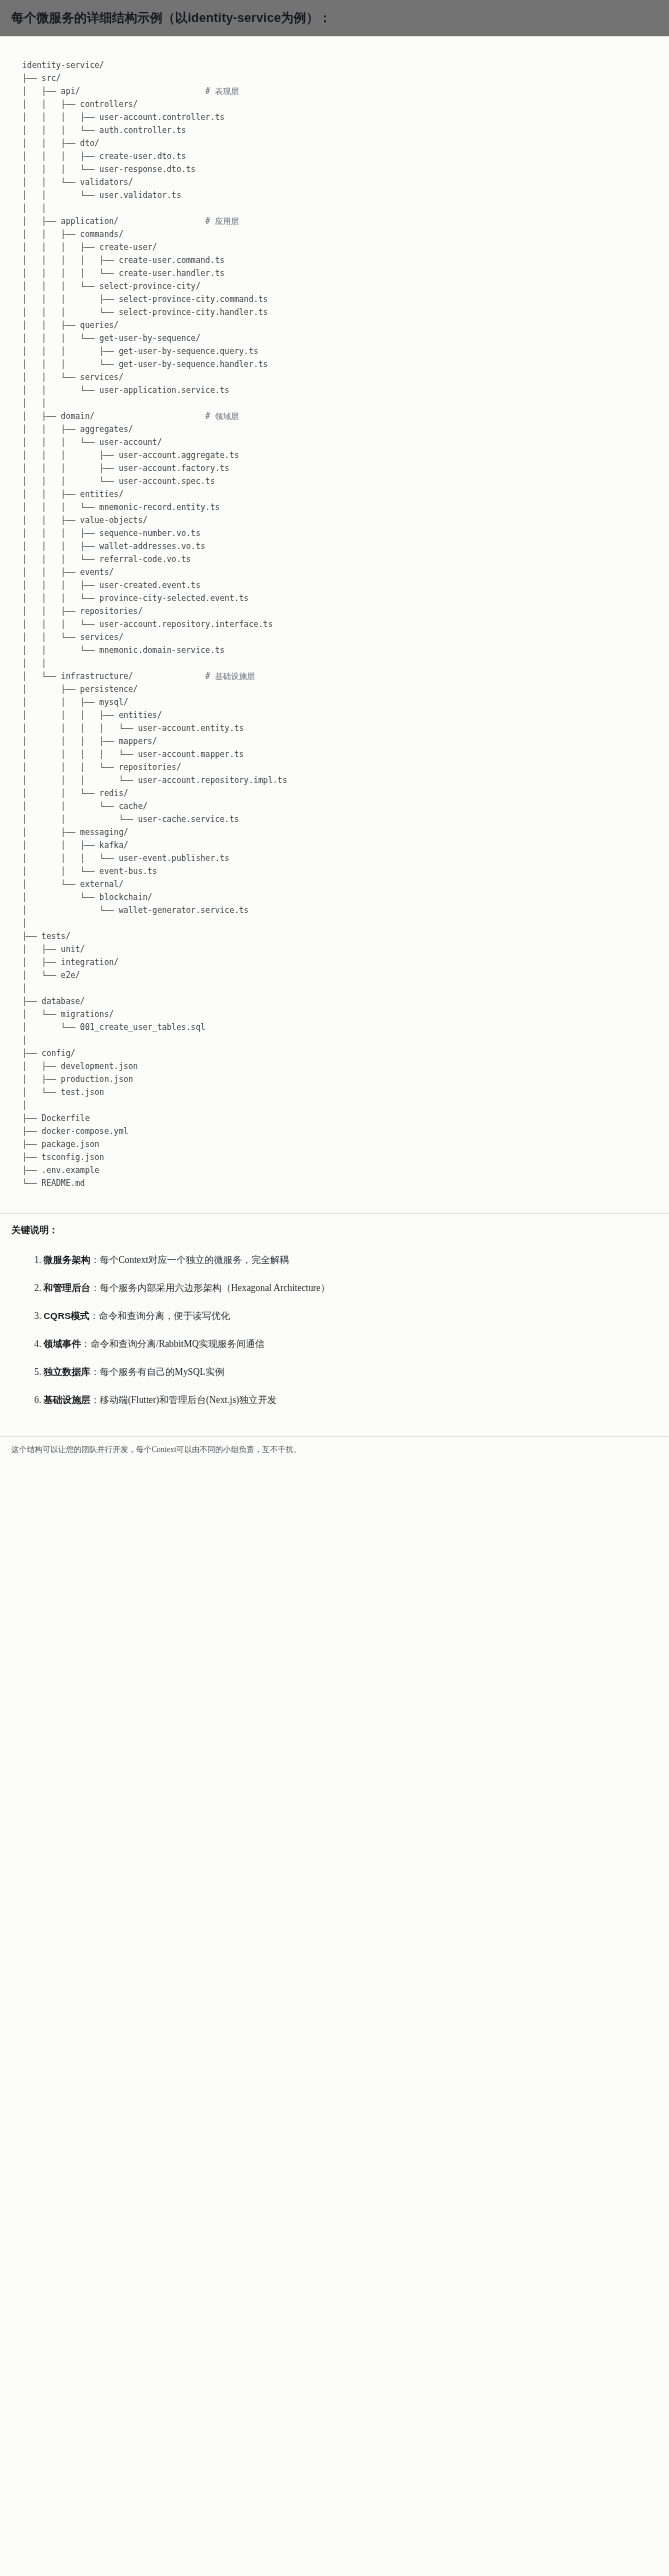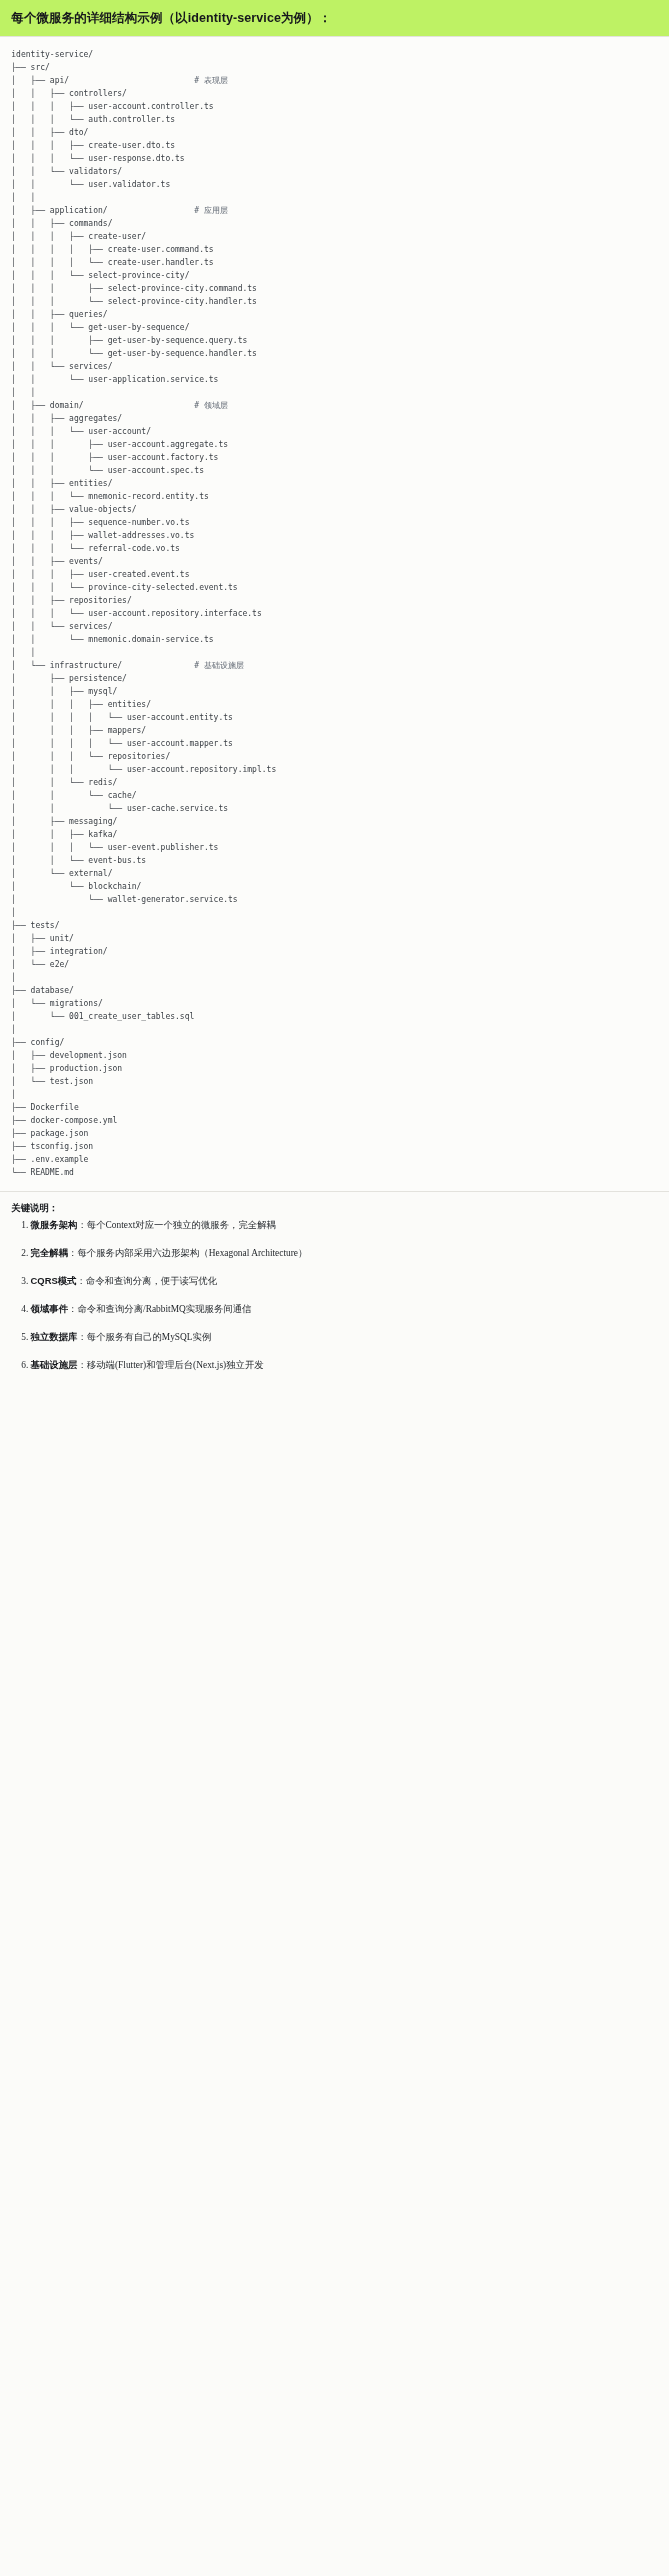--- a/index.html
+++ b/index.html
@@ -15,42 +15,42 @@
     -webkit-font-smoothing: antialiased;
   }
   .page {
     width: 669px;
     box-sizing: border-box;
     background: #fbfbf9;
   }
 
   
   .title-block {
-    background: #bef264;
+    background: #737373;
     padding: 10px 11.3px 8.8px 11.3px;
     border-bottom: 0.6px solid #e3e2dd;
   }
   .doc-title {
     font-family: "Liberation Sans", "DejaVu Sans", sans-serif;
     font-size: 12.5px;
     font-weight: bold;
     line-height: 1.35;
     color: #16181c;
     letter-spacing: 0.1px;
     margin: 0;
   }
 
   
   .tree-block {
     background: #fcfcfa;
     padding: 11.3px 11.3px 12.5px 11.3px;
     border-bottom: 0.6px solid #e3e2dd;
   }
   pre.tree {
-    margin: 0;
+    margin: 11px;
     font-family: "DejaVu Sans Mono", "Liberation Mono", monospace;
     font-size: 8px;
     line-height: 13px;
     color: #383d43;
     white-space: pre;
     tab-size: 4;
     letter-spacing: 0px;
   }
   pre.tree .cmt {
     color: #5d6570;
@@ -63,21 +63,21 @@
     background: #fbfbf9;
   }
   .keys-heading {
     font-family: Liberation Mono, monospace;
     font-size: 9.4px;
     font-weight: bold;
     color: #16181c;
     margin: 0 0 0 0;
   }
   ol.keys {
-    margin: 3px;
+    margin: 16px;
     padding: 0 0 0 16.3px;
     list-style-type: decimal;
   }
   ol.keys > li {
     font-size: 9.4px;
     line-height: 1.5;
     margin: 0 0 13.8px 0;
     color: #1f2328;
   }
   ol.keys > li:last-child { margin-bottom: 12.5px; }
@@ -194,24 +194,25 @@
 ├── package.json
 ├── tsconfig.json
 ├── .env.example
 └── README.md</pre>
   </div>
 
   <div class="keys-block">
     <div class="keys-heading">关键说明：</div>
     <ol class="keys">
         <li><span class="k-term">微服务架构</span><span class="k-desc">：每个Context对应一个独立的微服务，完全解耦</span></li>
-        <li><span class="k-term">完全解耦</span><span class="k-desc">：每个服务内部采用六边形架构（Hexagonal Architecture）</span></li>
+        <li><span class="k-term">和管理后台</span><span class="k-desc">：每个服务内部采用六边形架构（Hexagonal Architecture）</span></li>
         <li><span class="k-term">CQRS模式</span><span class="k-desc">：命令和查询分离，便于读写优化</span></li>
         <li><span class="k-term">领域事件</span><span class="k-desc">：命令和查询分离/RabbitMQ实现服务间通信</span></li>
         <li><span class="k-term">独立数据库</span><span class="k-desc">：每个服务有自己的MySQL实例</span></li>
         <li><span class="k-term">基础设施层</span><span class="k-desc">：移动端(Flutter)和管理后台(Next.js)独立开发</span></li>
       </ol>
 
   </div>
 
+  <div class="footer-note">这个结构可以让您的团队并行开发，每个Context可以由不同的小组负责，互不干扰。</div>
 
 </div>
 
 
 </body></html>

